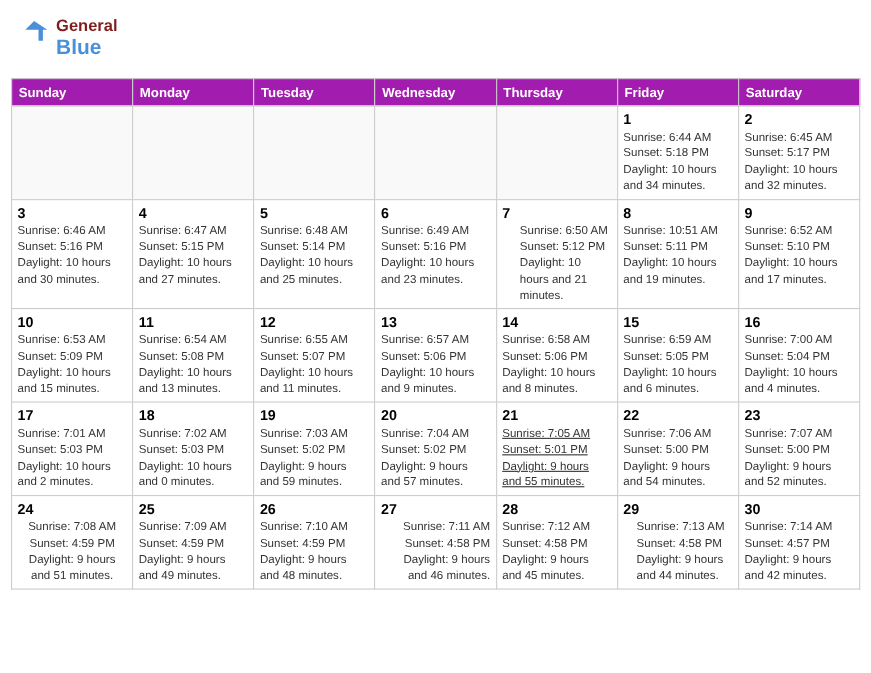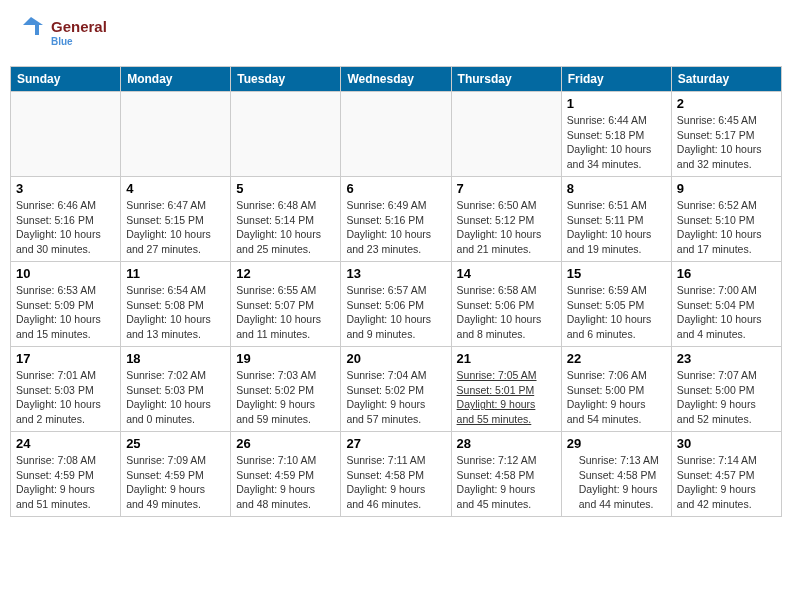--- a/index.html
+++ b/index.html
@@ -33,21 +33,21 @@
     .location-title {
       font-size: 14px;
       color: #555;
     }
     .calendar {
       width: 100%;
       border-collapse: collapse;
       font-size: 11px;
     }
     .calendar th {
-      background-color: #0369a1;
+      background-color: #a21caf;
       color: white;
       text-align: left;
       padding: 5px 6px;
       font-size: 12px;
       font-weight: bold;
       border: 1px solid #ccc;
     }
     .calendar td {
       border: 1px solid #ccc;
       vertical-align: top;
@@ -77,21 +77,21 @@
 </head>
 <body>
 
 <div class="header">
   <div class="logo">
     <svg width="32" height="36" viewBox="0 0 32 36">
       <polygon points="16,2 28,10 24,10 24,20 20,20 20,10 8,10" fill="#4a90d9"></polygon>
     </svg>
     <div>
       <div style="font-size:15px;font-weight:bold;color:#7f1d1d;line-height:1.2">General</div>
-      <div style="font-size:10px;font-weight:bold;color:#4a90d9;line-height:1.2">Blue</div>
+      <div style="font-size:19px;font-weight:bold;color:#4a90d9;line-height:1.2">Blue</div>
     </div>
   </div>
   <div class="title-block">
     <div class="month-title"></div>
     <div class="location-title"></div>
   </div>
 </div>
 
 <table class="calendar">
   <thead>
@@ -145,27 +145,27 @@
 Daylight: 10 hours and 25 minutes.</div>
         </td>
         <td>
           <span class="day-num">6</span>
           <div class="day-info" style="white-space: pre-line;">Sunrise: 6:49 AM
 Sunset: 5:16 PM
 Daylight: 10 hours and 23 minutes.</div>
         </td>
         <td>
           <span class="day-num">7</span>
-          <div class="day-info" style="white-space: pre-line;">Sunrise: 6:50 AM
+          <div class="day-info" style="white-space: pre-line; margin-left: 16px;">Sunrise: 6:50 AM
 Sunset: 5:12 PM
 Daylight: 10 hours and 21 minutes.</div>
         </td>
         <td>
           <span class="day-num">8</span>
-          <div class="day-info" style="white-space: pre-line;">Sunrise: 6:51 AM
+          <div class="day-info" style="white-space: pre-line;">Sunrise: 10:51 AM
 Sunset: 5:11 PM
 Daylight: 10 hours and 19 minutes.</div>
         </td>
         <td>
           <span class="day-num">9</span>
           <div class="day-info" style="white-space: pre-line;">Sunrise: 6:52 AM
 Sunset: 5:10 PM
 Daylight: 10 hours and 17 minutes.</div>
         </td>
       </tr>
@@ -253,39 +253,39 @@
         <td>
           <span class="day-num">23</span>
           <div class="day-info" style="white-space: pre-line;">Sunrise: 7:07 AM
 Sunset: 5:00 PM
 Daylight: 9 hours and 52 minutes.</div>
         </td>
       </tr>
       <tr class="week-row">
         <td>
           <span class="day-num">24</span>
-          <div class="day-info" style="white-space: pre-line;">Sunrise: 7:08 AM
+          <div class="day-info" style="white-space: pre-line; text-align: center;">Sunrise: 7:08 AM
 Sunset: 4:59 PM
 Daylight: 9 hours and 51 minutes.</div>
         </td>
         <td>
           <span class="day-num">25</span>
           <div class="day-info" style="white-space: pre-line;">Sunrise: 7:09 AM
 Sunset: 4:59 PM
 Daylight: 9 hours and 49 minutes.</div>
         </td>
         <td>
           <span class="day-num">26</span>
           <div class="day-info" style="white-space: pre-line;">Sunrise: 7:10 AM
 Sunset: 4:59 PM
 Daylight: 9 hours and 48 minutes.</div>
         </td>
         <td>
           <span class="day-num">27</span>
-          <div class="day-info" style="white-space: pre-line;">Sunrise: 7:11 AM
+          <div class="day-info" style="white-space: pre-line; text-align: right;">Sunrise: 7:11 AM
 Sunset: 4:58 PM
 Daylight: 9 hours and 46 minutes.</div>
         </td>
         <td>
           <span class="day-num">28</span>
           <div class="day-info" style="white-space: pre-line;">Sunrise: 7:12 AM
 Sunset: 4:58 PM
 Daylight: 9 hours and 45 minutes.</div>
         </td>
         <td>

